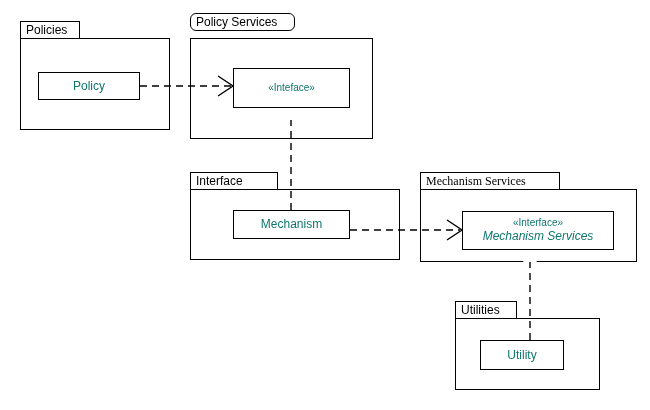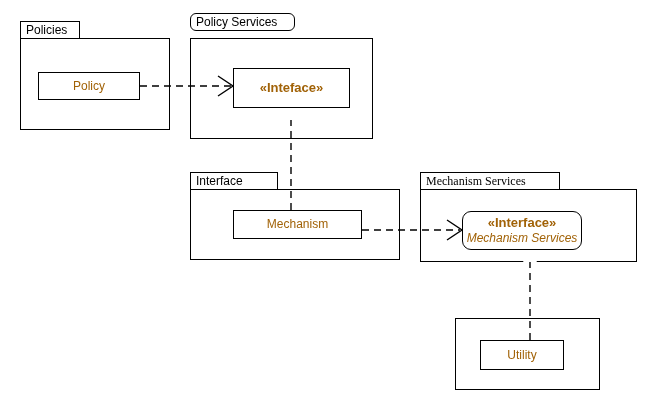--- a/index.html
+++ b/index.html
@@ -42,29 +42,28 @@
   .node {
     position: absolute;
     box-sizing: border-box;
     border: 1px solid #000000;
     background: #ffffff;
     display: flex;
     flex-direction: column;
     align-items: center;
     justify-content: center;
     font-size: 12px;
-    color: #a16207;
+    color: #0f766e;
     z-index: 5;
     text-align: center;
   }
   .node .stereotype {
-    font-size: 13px;
+    font-size: 10px;
     font-style: normal;
     line-height: 1.25;
-    font-weight: bold;
   }
   .node .nodename {
     font-size: 12px;
     line-height: 1.25;
   }
   .node.iface .nodename {
     font-style: italic;
   }
   
   #edges {
@@ -111,20 +110,23 @@
   <div class="pkg-tab" style="left:190px; top:172px; width:88px; height:18px;">
     <span>Interface</span>
   </div>
   <div class="pkg-body" style="left:190px; top:189px; width:210px; height:71px;"></div>
 
   <div class="pkg-tab" style="left:420px; top:172px; width:140px; height:18px;font-family:Liberation Serif, serif;">
     <span>Mechanism Services</span>
   </div>
   <div class="pkg-body" style="left:420px; top:189px; width:217px; height:73px;"></div>
 
+  <div class="pkg-tab" style="left:455px; top:301px; width:62px; height:18px;">
+    <span>Utilities</span>
+  </div>
   <div class="pkg-body" style="left:455px; top:318px; width:145px; height:72px;"></div>
 
   <svg id="edges" viewBox="0 0 650 410">
 
      Policy Service  (dependency, open arrow) --&gt;
     <g>
       <line class="dash" x1="140" y1="86" x2="231" y2="86"></line>
       <polyline class="solidhead" points="218,76 233,86 218,96"></polyline>
     </g>
 
@@ -149,25 +151,25 @@
   </svg>
 
   <div class="node" style="left:38px; top:72px; width:102px; height:28px;">
     <span class="nodename">Policy</span>
   </div>
 
   <div class="node iface" style="left:233px; top:68px; width:117px; height:40px;">
     <span class="stereotype">«Inteface»</span>
   </div>
 
-  <div class="node" style="left:233px; top:210px; width:129px; height:29px;">
+  <div class="node" style="left:233px; top:210px; width:117px; height:29px;">
     <span class="nodename">Mechanism</span>
   </div>
 
-  <div class="node iface" style="left:462px; top:211px; width:120px; height:39px;border-radius:9px;">
+  <div class="node iface" style="left:462px; top:211px; width:152px; height:39px;">
     <span class="stereotype">«Interface»</span>
     <span class="nodename">Mechanism Services</span>
   </div>
 
   <div class="node" style="left:480px; top:340px; width:84px; height:30px;">
     <span class="nodename">Utility</span>
   </div>
 
 </div>
 

